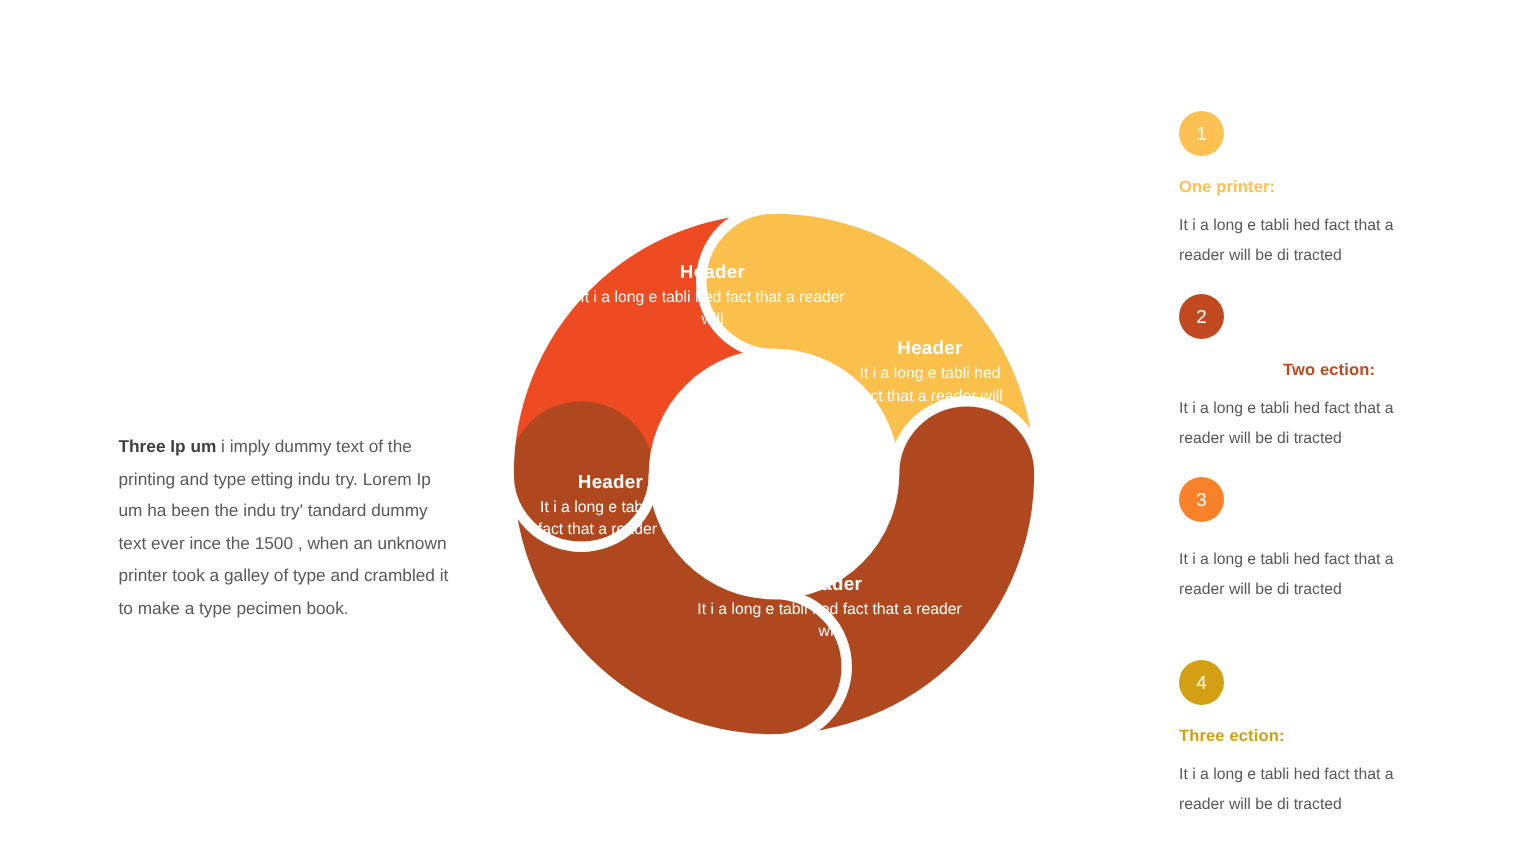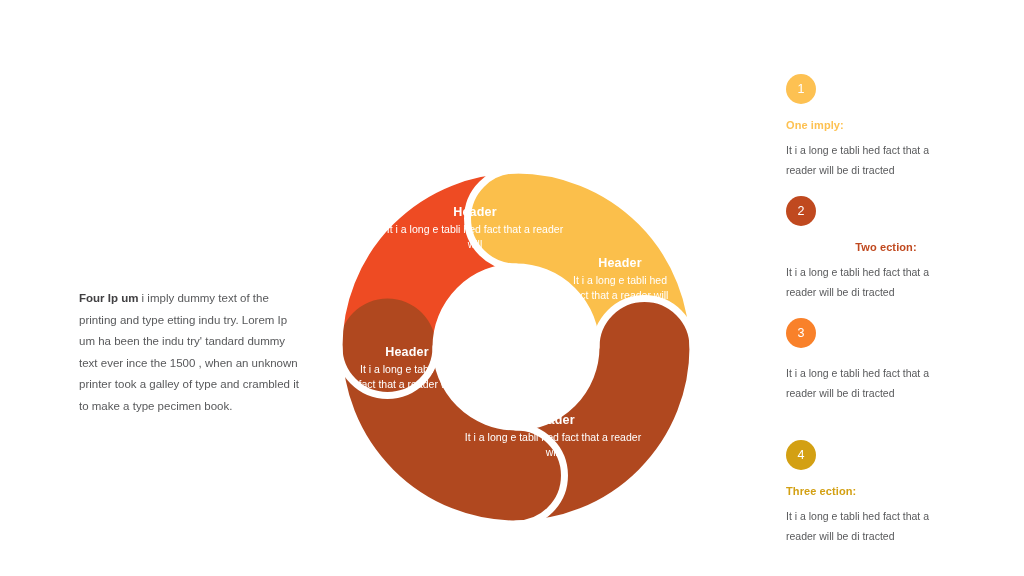--- a/index.html
+++ b/index.html
@@ -28,21 +28,21 @@
   }
   .intro .lead {
     font-weight: bold;
     color: #414042;
   }
 
   
   .wheel {
     position: absolute;
     left: 332px;
-    top: 163px;
+    top: 132px;
     width: 368px;
     height: 368px;
   }
   .wheel svg {
     display: block;
     width: 368px;
     height: 368px;
     overflow: visible;
   }
 
@@ -107,21 +107,21 @@
     font-size: 10.5px;
     line-height: 20px;
     color: #58595b;
     width: 160px;
   }
 </style>
 </head>
 <body>
 
 <div class="intro">
-  <span class="lead">Four Ip um</span><span> i  imply dummy text of the printing and type etting indu try. Lorem Ip um ha  been the indu try'  tandard dummy text ever  ince the 1500 , when an unknown printer took a galley of type and  crambled it to make a type  pecimen book.</span>
+  <span class="lead">Three Ip um</span><span> i  imply dummy text of the printing and type etting indu try. Lorem Ip um ha  been the indu try'  tandard dummy text ever  ince the 1500 , when an unknown printer took a galley of type and  crambled it to make a type  pecimen book.</span>
 </div>
 
 <div class="wheel">
   <svg viewBox="0 0 368 368" xmlns="http://www.w3.org/2000/svg">
 
     <path fill="#F7861F" d="M 7 184
              A 177 177 0 0 1 184 7
              A 177 177 0 0 1 361 184
              L 361 184
              A 48.5 48.5 0 0 1 264 184
@@ -180,21 +180,21 @@
   <div class="seg-label lab-4">
     <span class="hdr">Header</span>
     <span class="body">It i  a long e tabli hed fact that a reader will</span>
   </div>
 </div>
 
 <div class="steps">
 
   <div class="step step-1">
     <div class="badge" style="background: rgb(253, 193, 82);">1</div>
-    <div class="step-title" style="color: rgb(253, 193, 82);">One  imply:</div>
+    <div class="step-title" style="color: rgb(253, 193, 82);">One  printer:</div>
     <div class="step-body">It i  a long e tabli hed fact that a reader will be di tracted</div>
   </div>
 
   <div class="step step-2">
     <div class="badge" style="background: rgb(192, 73, 31);">2</div>
     <div class="step-title" style="color: rgb(192, 73, 31); text-align: center;">Two  ection:</div>
     <div class="step-body">It i  a long e tabli hed fact that a reader will be di tracted</div>
   </div>
 
   <div class="step step-3">

